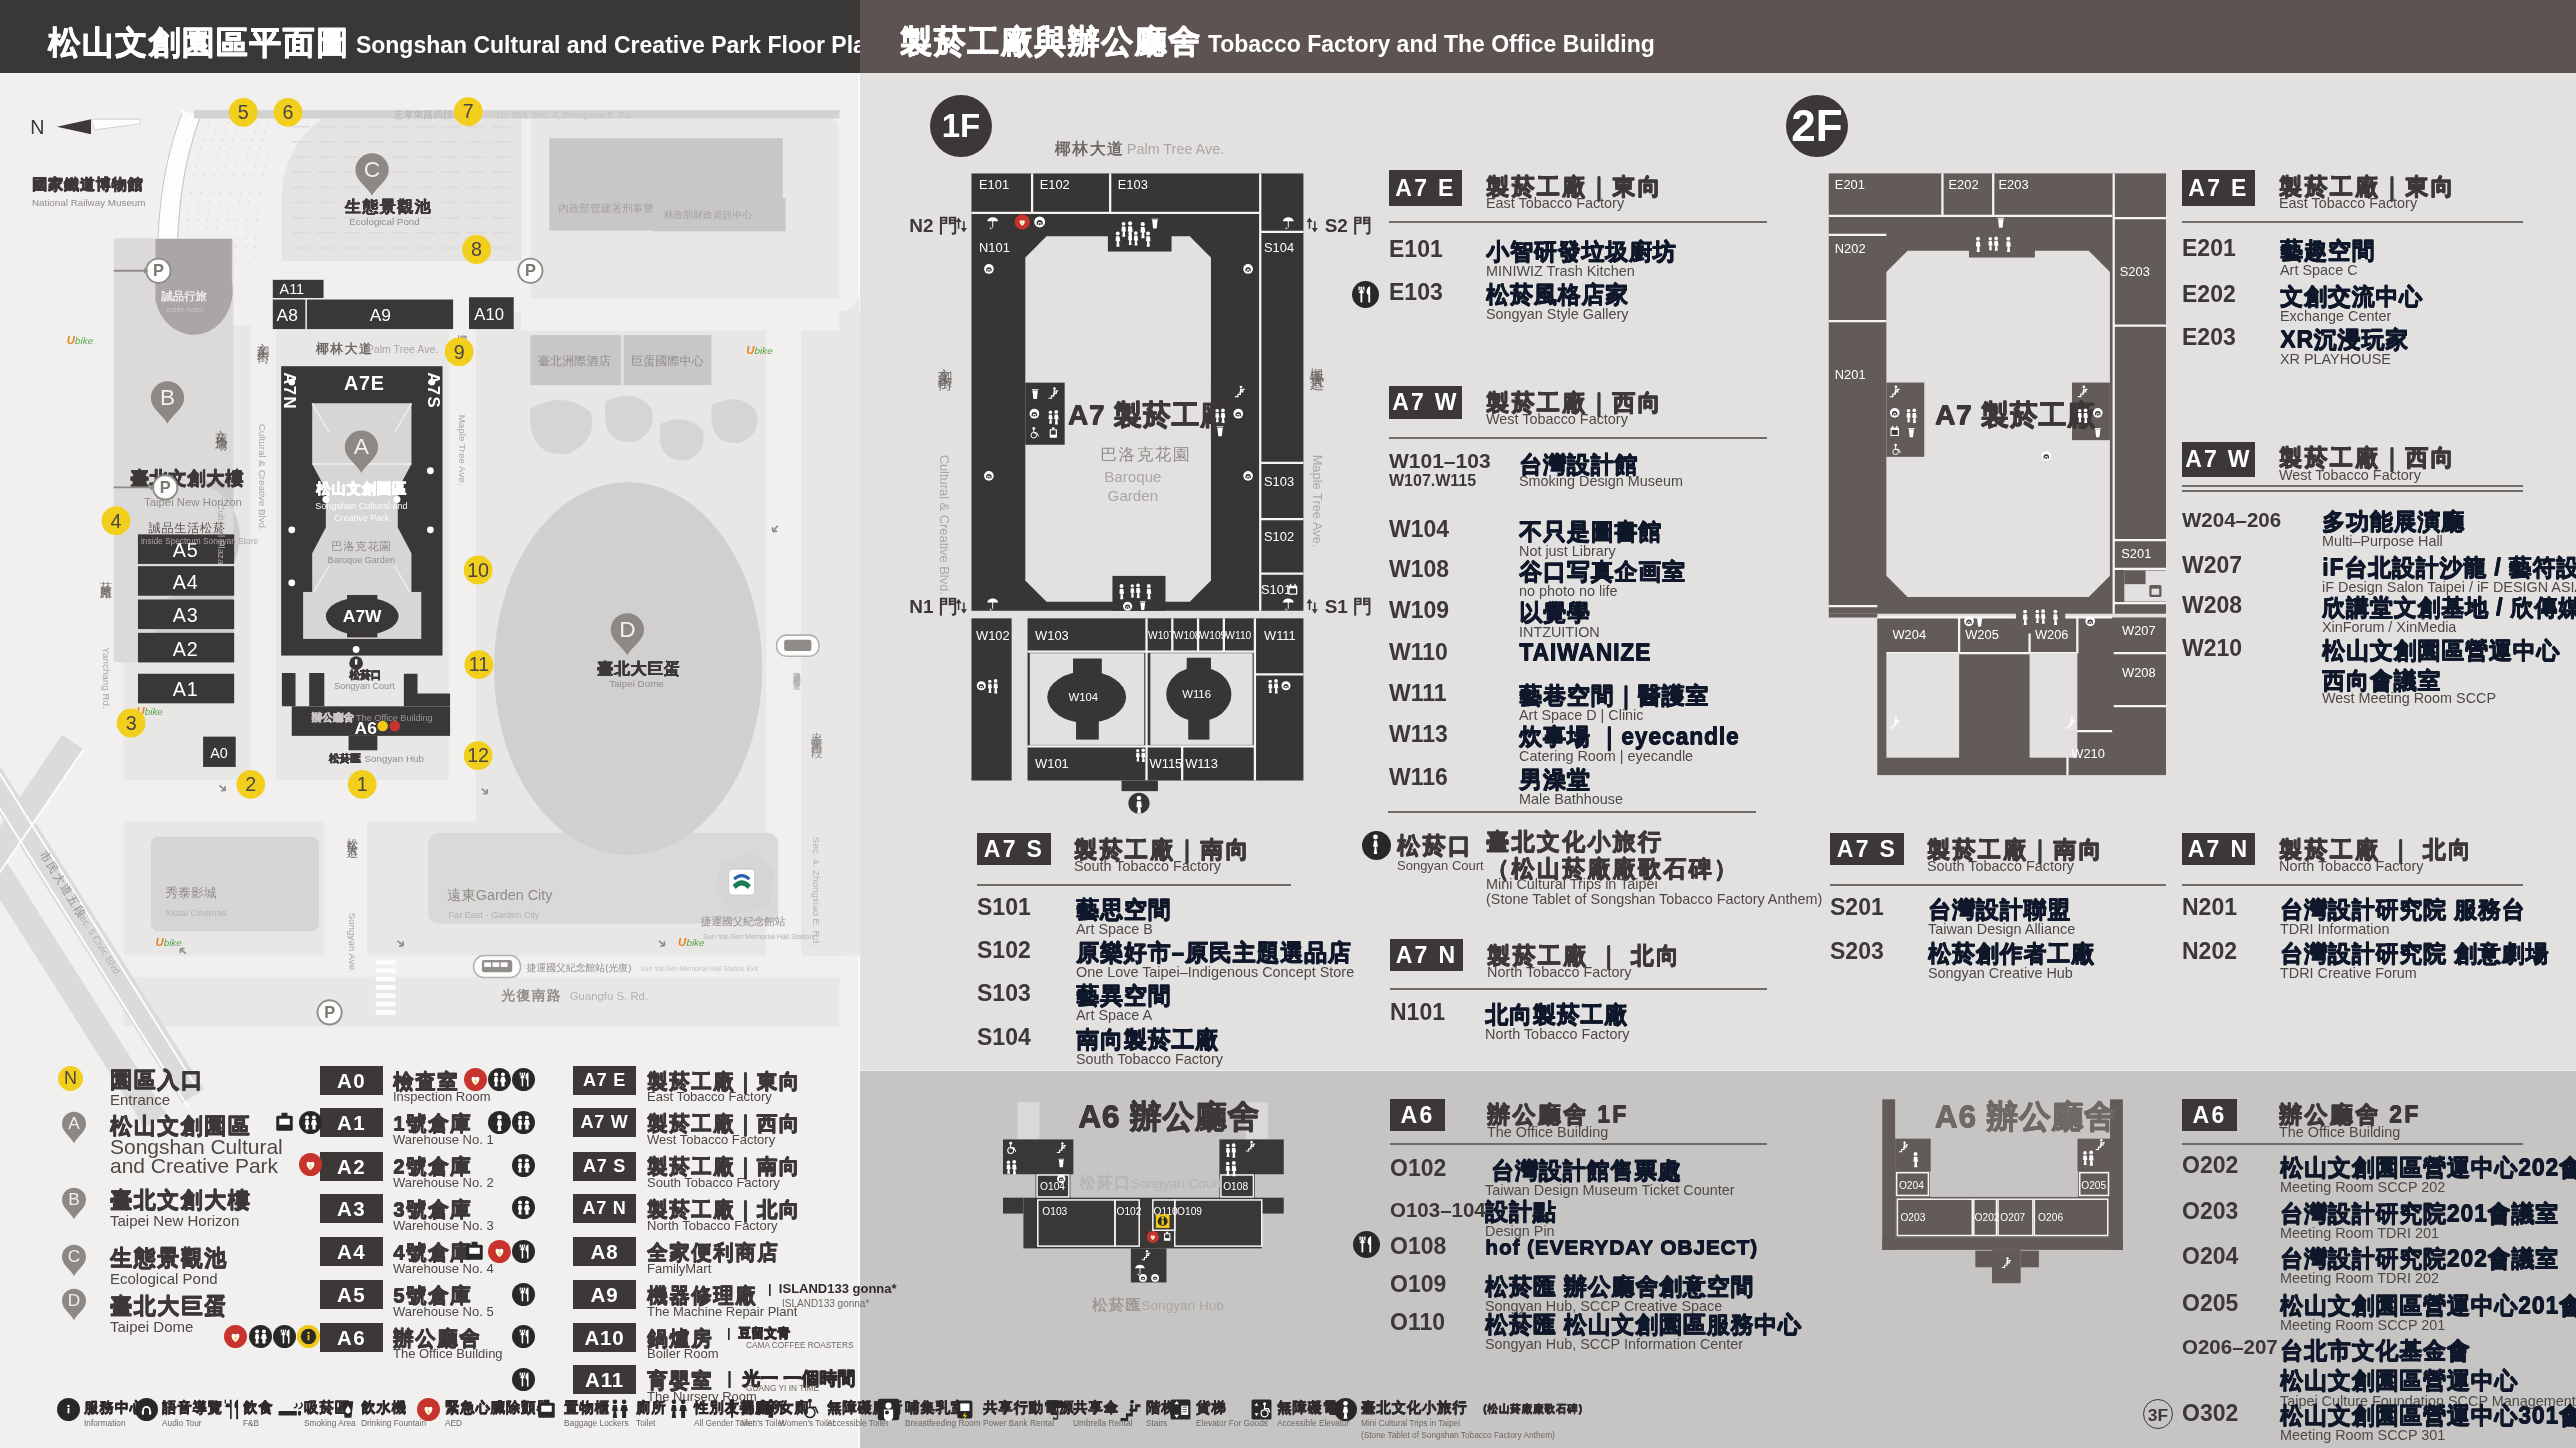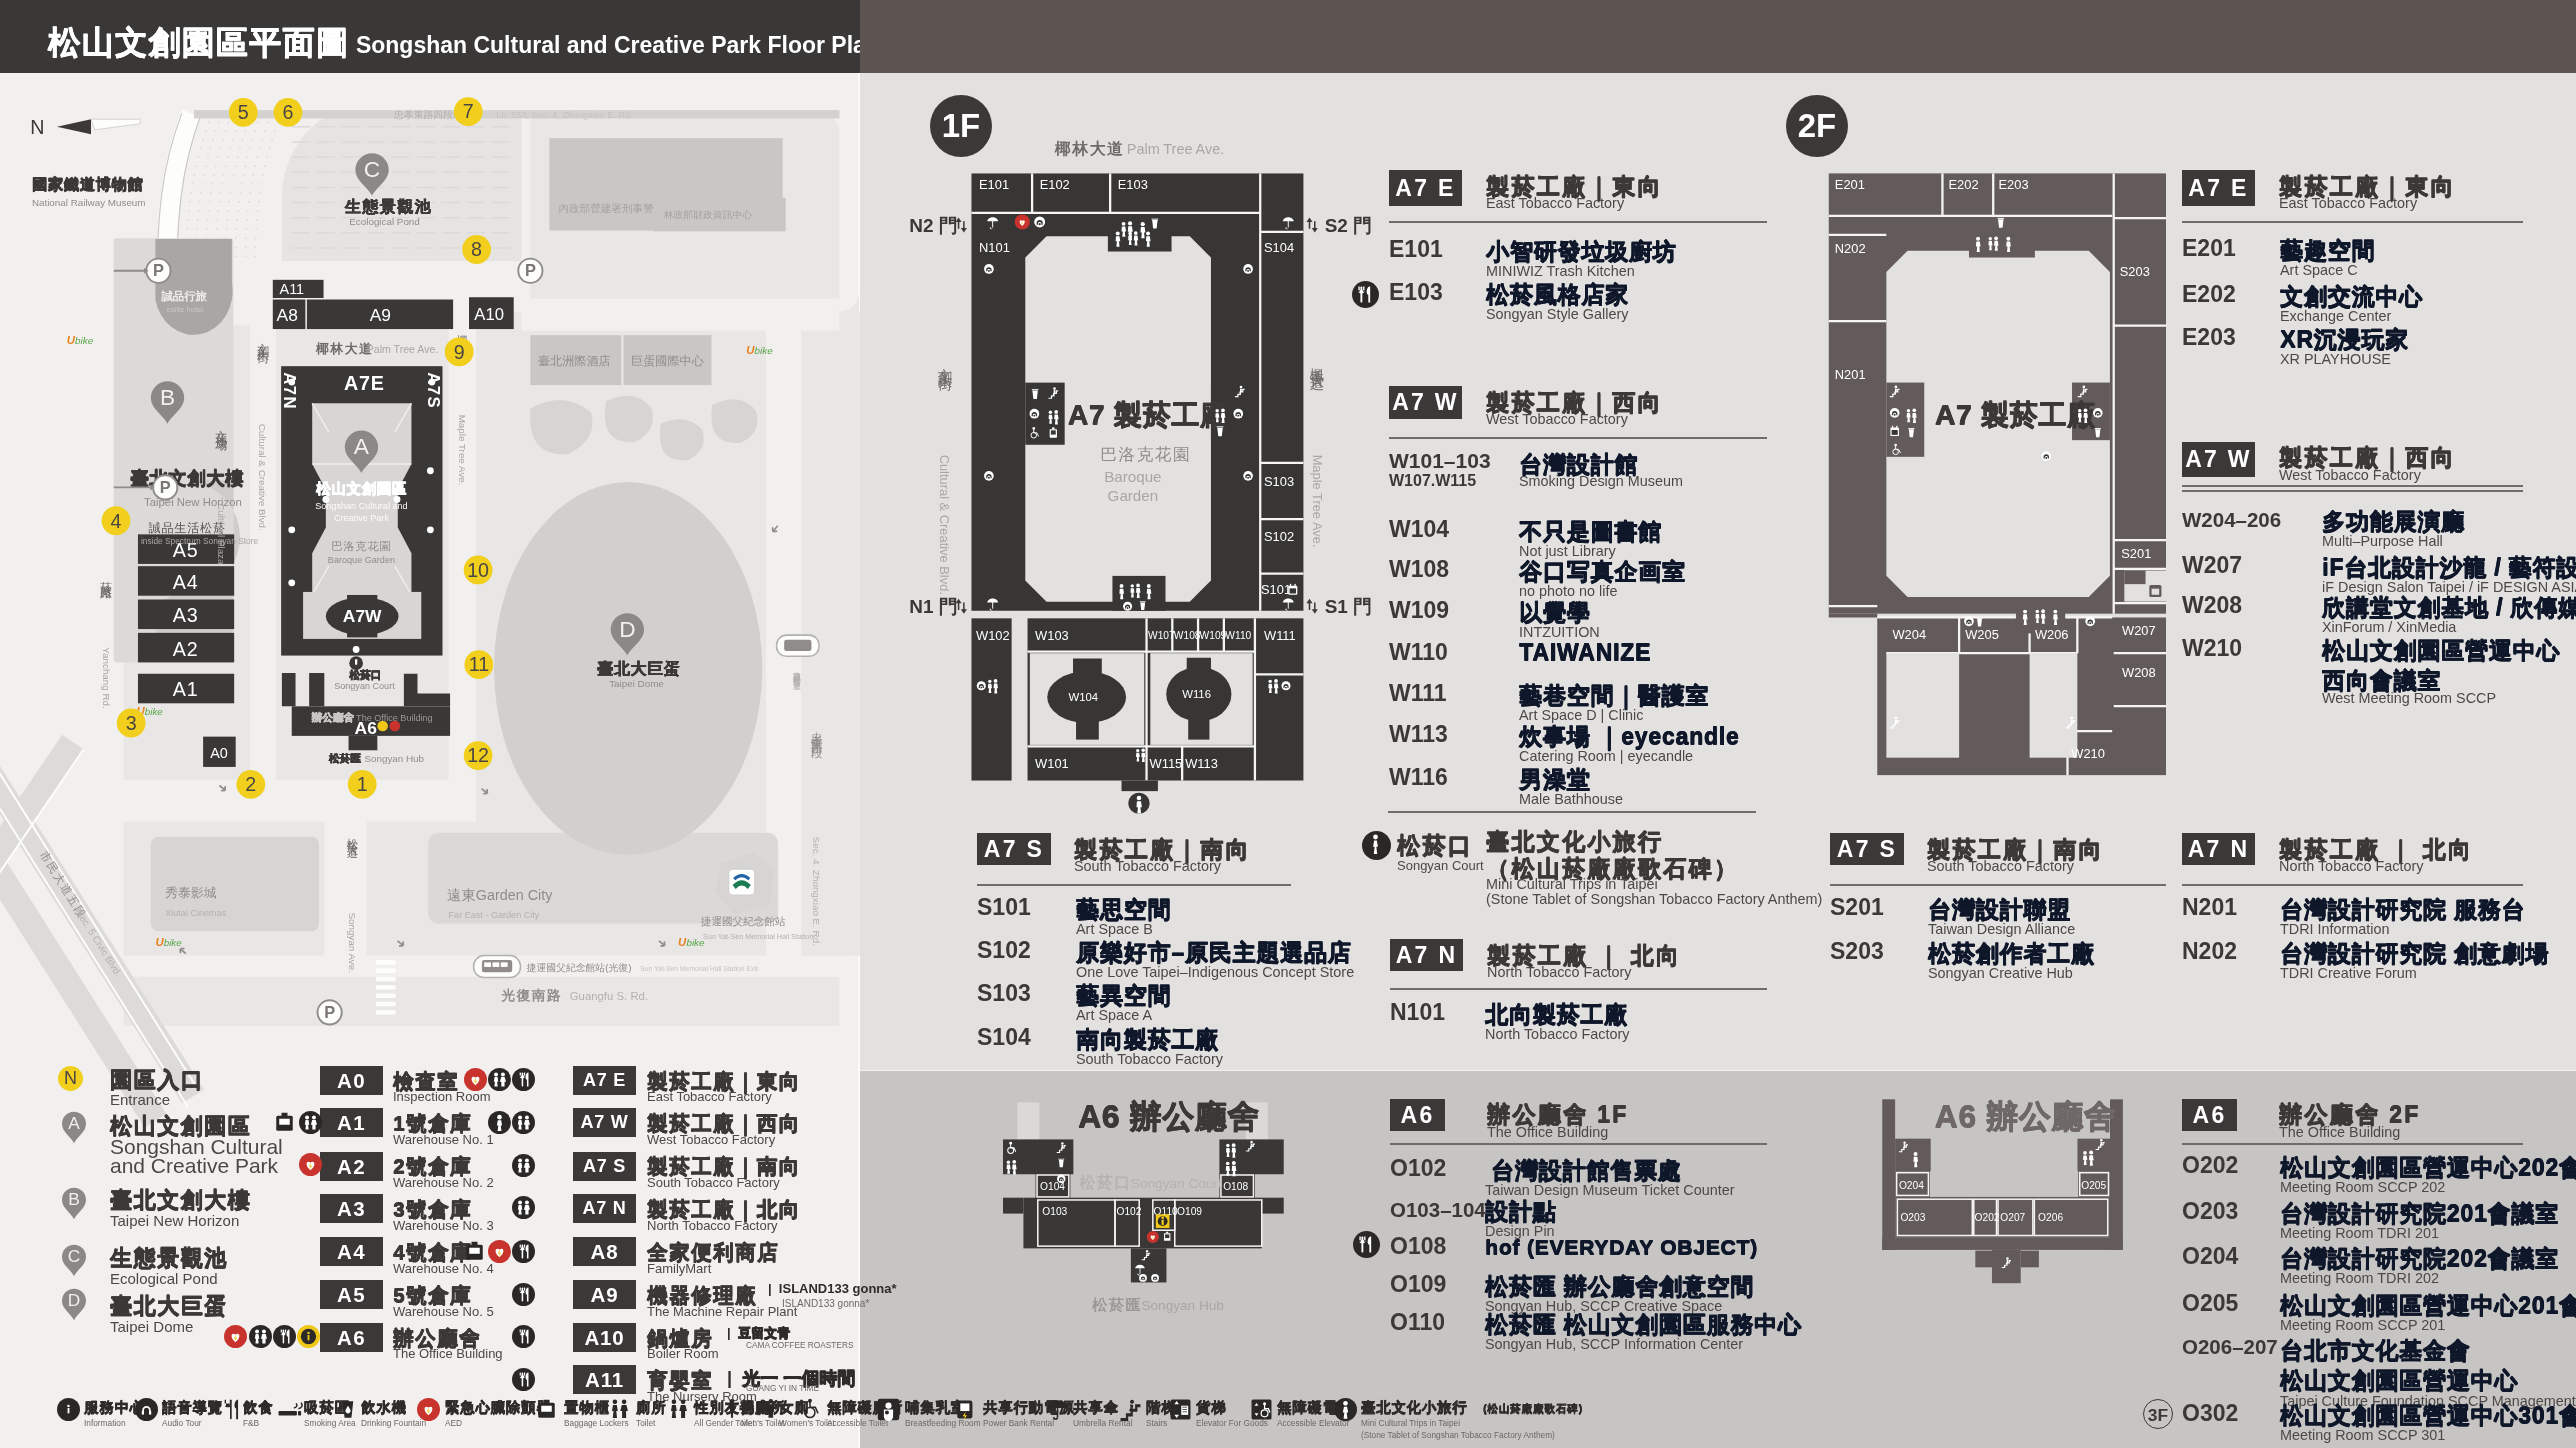--- a/index.html
+++ b/index.html
@@ -34,26 +34,27 @@
 <div class="abs rpanel"></div>
 
 <div class="abs rband"></div>
 
 <div class="abs hdrL"></div>
 
 <div class="abs htext cjs" style="left:48px;top:21px;font-size:32px;letter-spacing:1.5px">松山文創園區平面圖<span style="font-size:23px;letter-spacing:0;text-shadow:none"> Songshan Cultural and Creative Park Floor Plan</span></div>
 
 <div class="abs hdrR"></div>
 
+<div class="abs htext cjs" style="left:900px;top:19.7px;font-size:32px;letter-spacing:1.5px">製菸工廠與辦公廳舍<span style="font-size:23px;letter-spacing:0;text-shadow:none"> Tobacco Factory and The Office Building</span></div>
 
 <div class="abs" style="left:858px;top:73px;width:2.3px;height:1375px;background:#fafaf9"></div>
 
 <div class="abs" style="left:930px;top:95px;width:62px;height:62px;border-radius:50%;background:#3b3837;color:#fff;font-size:33px;font-weight:bold;text-align:center;line-height:62px">1F</div>
 
-<div class="abs" style="left:1786px;top:95px;width:62px;height:62px;border-radius:50%;background:#3b3837;color:#fff;font-size:33px;font-weight:bold;text-align:center;line-height:62px">2F</div>
+<div class="abs" style="left:1786px;top:95px;width:62px;height:62px;border-radius:50%;background:#3b3837;color:#fff;font-size:44px;font-weight:bold;text-align:center;line-height:62px">2F</div>
 
 <div class="abs secbox" style="left:1389px;top:170px;width:73px;height:36px;line-height:36px">A7 E</div>
 
 <div class="abs sect" style="left:1486px;top:171px">製菸工廠｜東向</div>
 <div class="abs ssub" style="left:1486px;top:195px">East Tobacco Factory</div>
 
 <div class="abs rule" style="left:1389px;top:221px;width:378px"></div>
 
 <div class="row" style="left:1389px;top:236px">
       <span class="code">E101</span>

